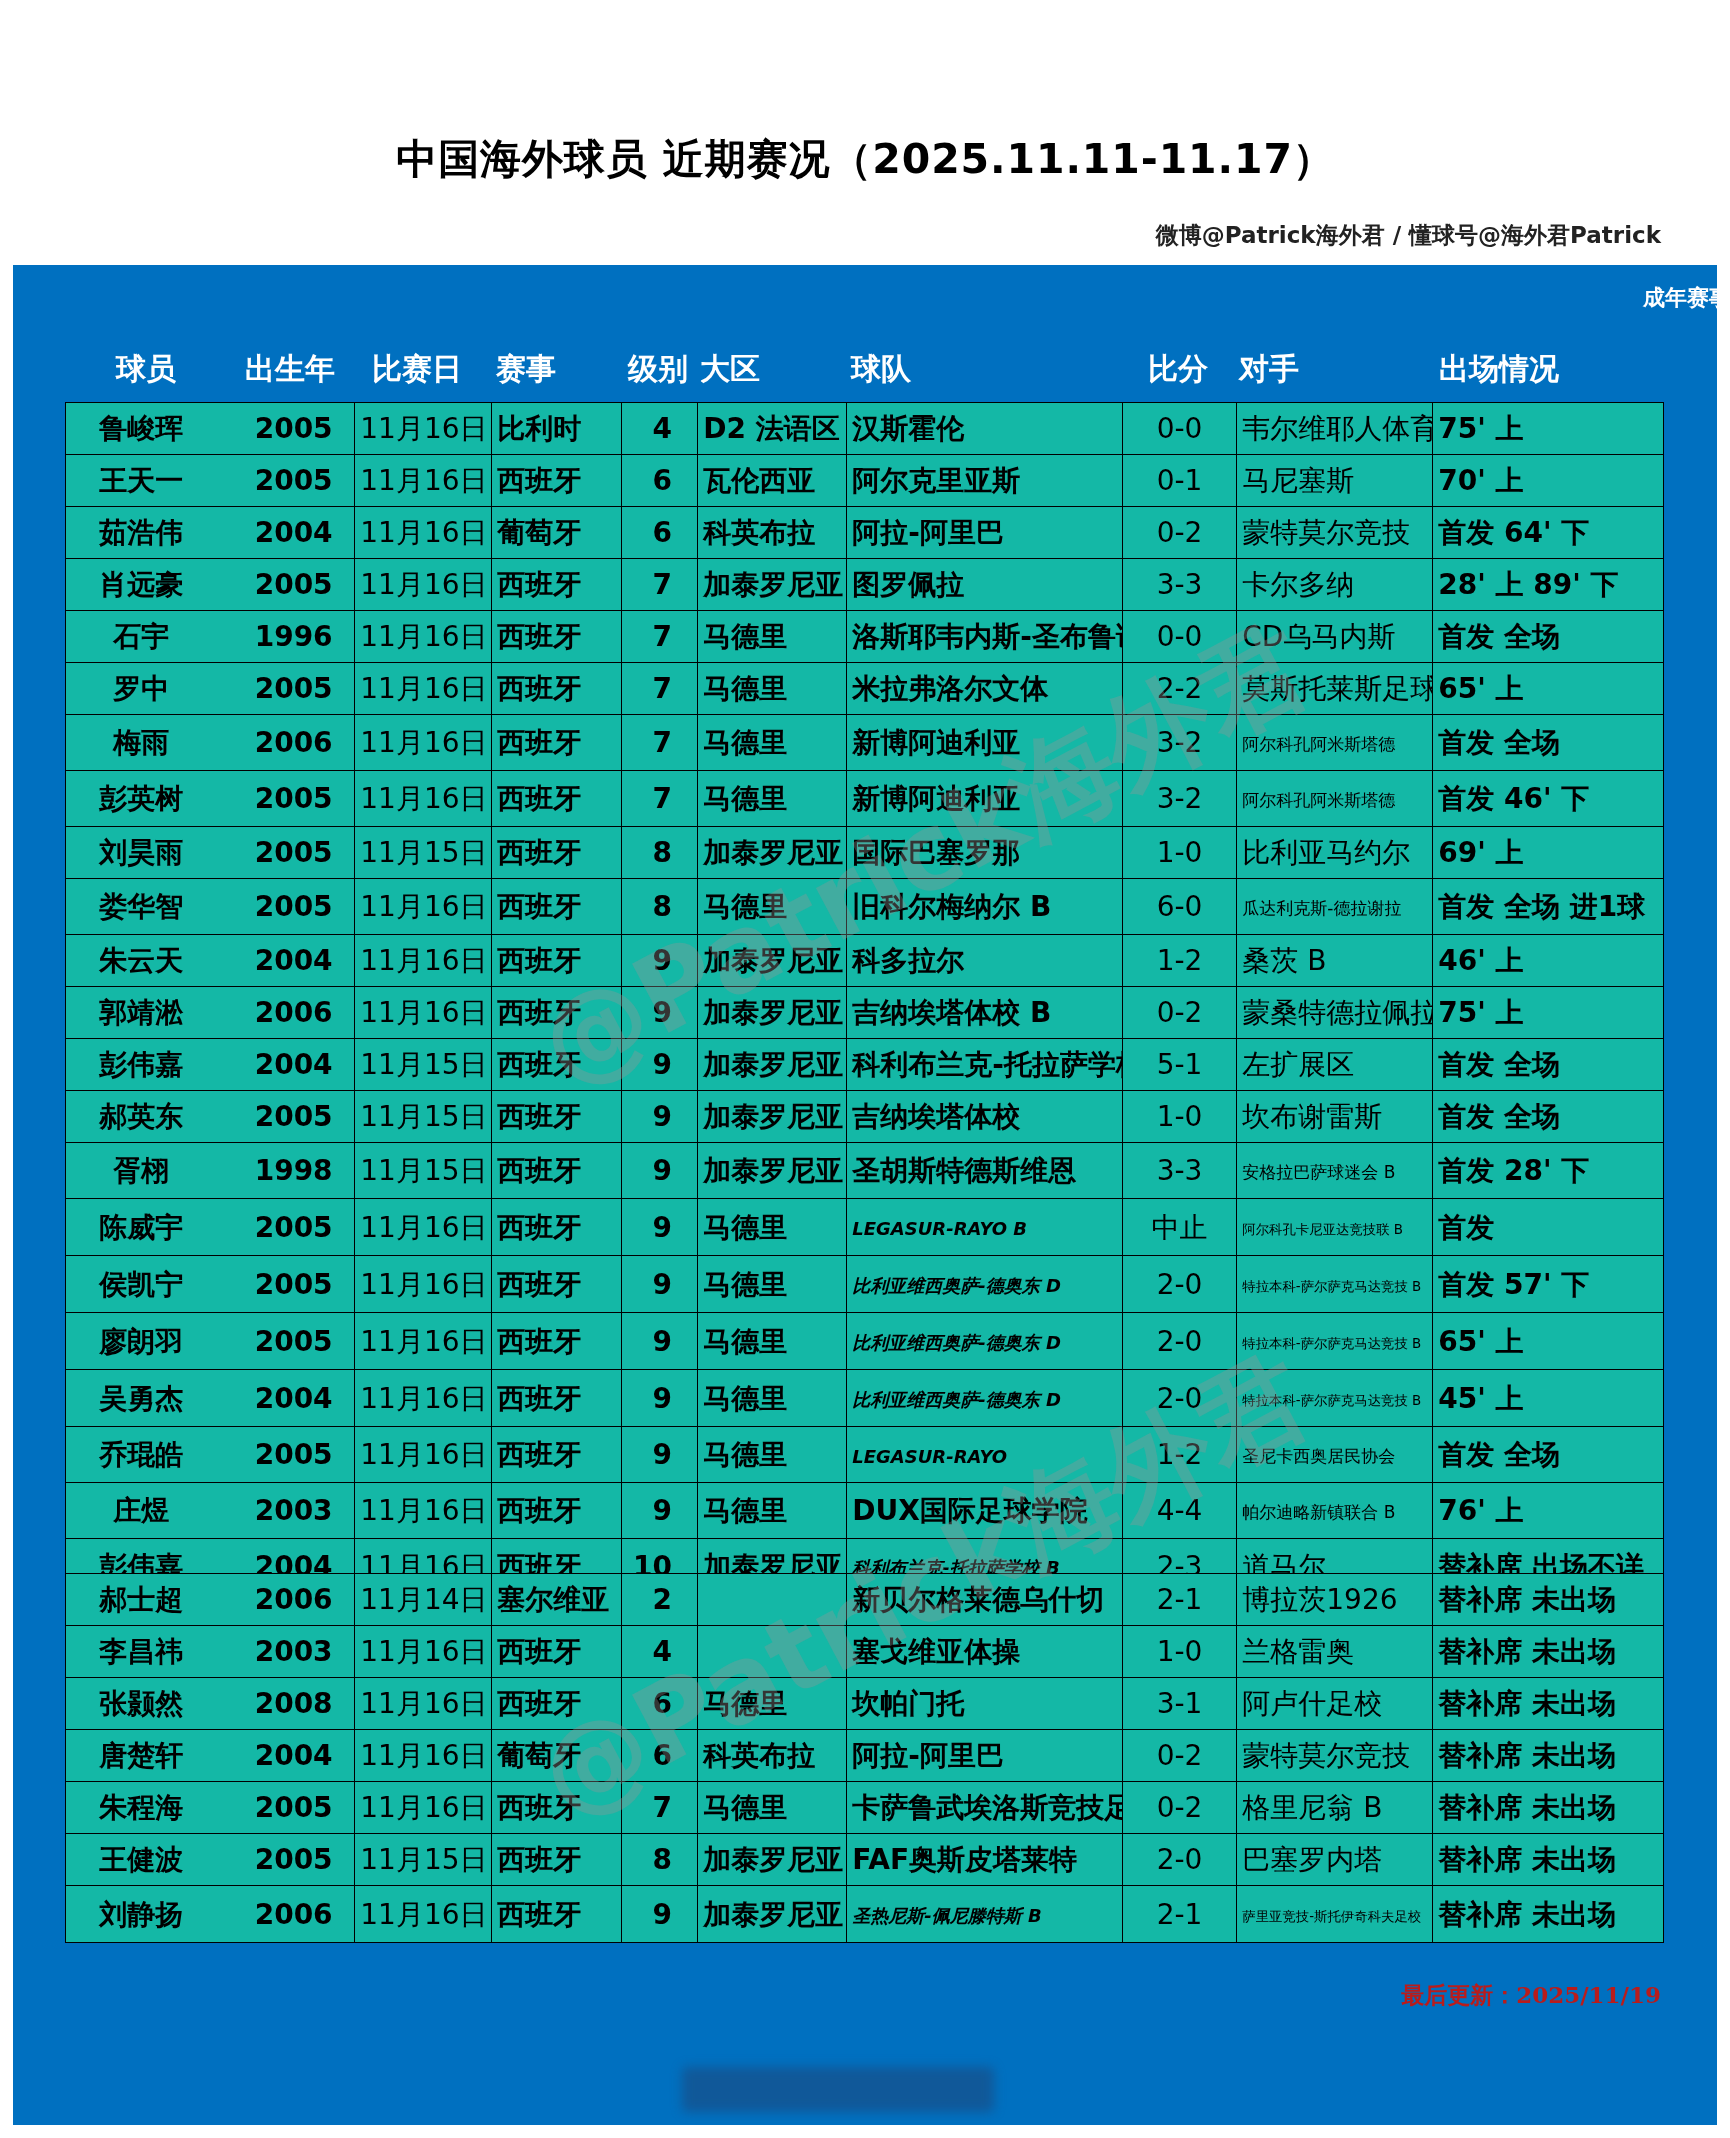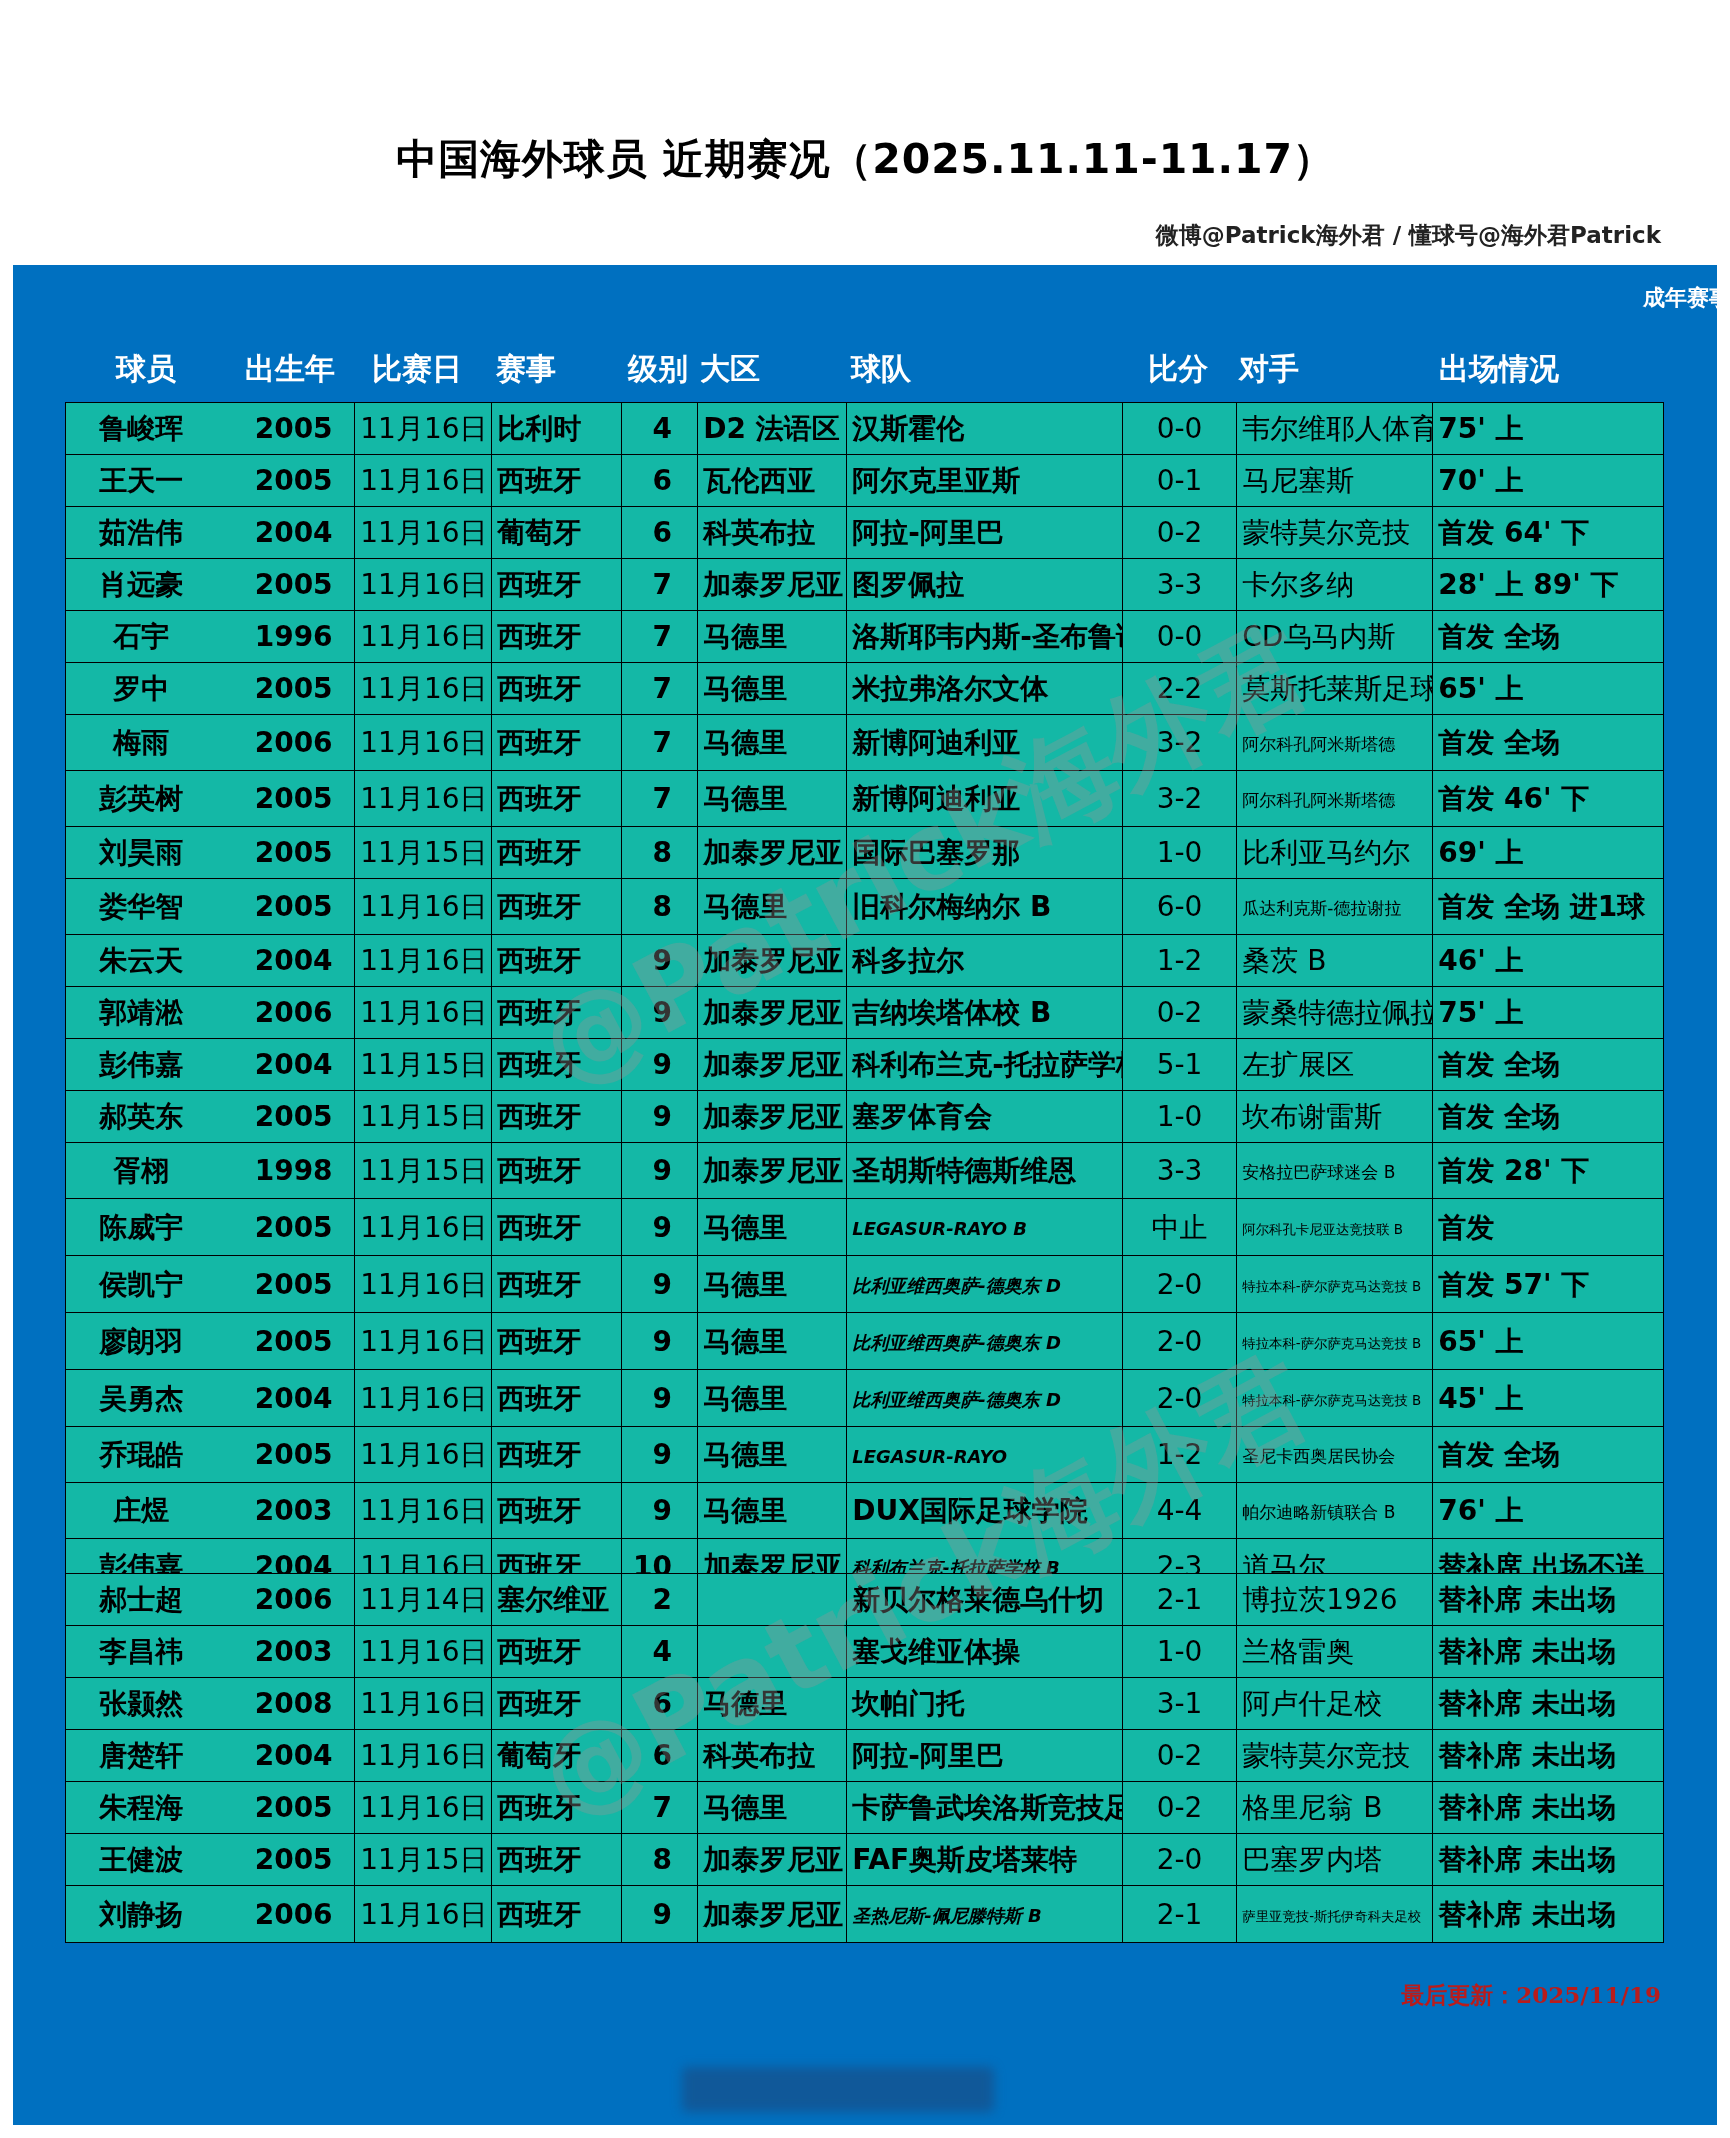--- a/index.html
+++ b/index.html
@@ -249,21 +249,21 @@
         <td class="c-opp"><span>左扩展区</span></td>
         <td class="c-app"><span>首发 全场</span></td>
       </tr>
       <tr>
         <td class="c-name"><span>郝英东</span></td>
         <td class="c-year"><span>2005</span></td>
         <td class="c-date"><span>11月15日</span></td>
         <td class="c-comp"><span>西班牙</span></td>
         <td class="c-lvl"><span>9</span></td>
         <td class="c-reg"><span>加泰罗尼亚</span></td>
-        <td class="c-team"><span>塞罗体育会</span></td>
+        <td class="c-team"><span>吉纳埃塔体校</span></td>
         <td class="c-score"><span>1-0</span></td>
         <td class="c-opp"><span>坎布谢雷斯</span></td>
         <td class="c-app"><span>首发 全场</span></td>
       </tr>
       <tr>
         <td class="c-name"><span>胥栩</span></td>
         <td class="c-year"><span>1998</span></td>
         <td class="c-date"><span>11月15日</span></td>
         <td class="c-comp"><span>西班牙</span></td>
         <td class="c-lvl"><span>9</span></td>

